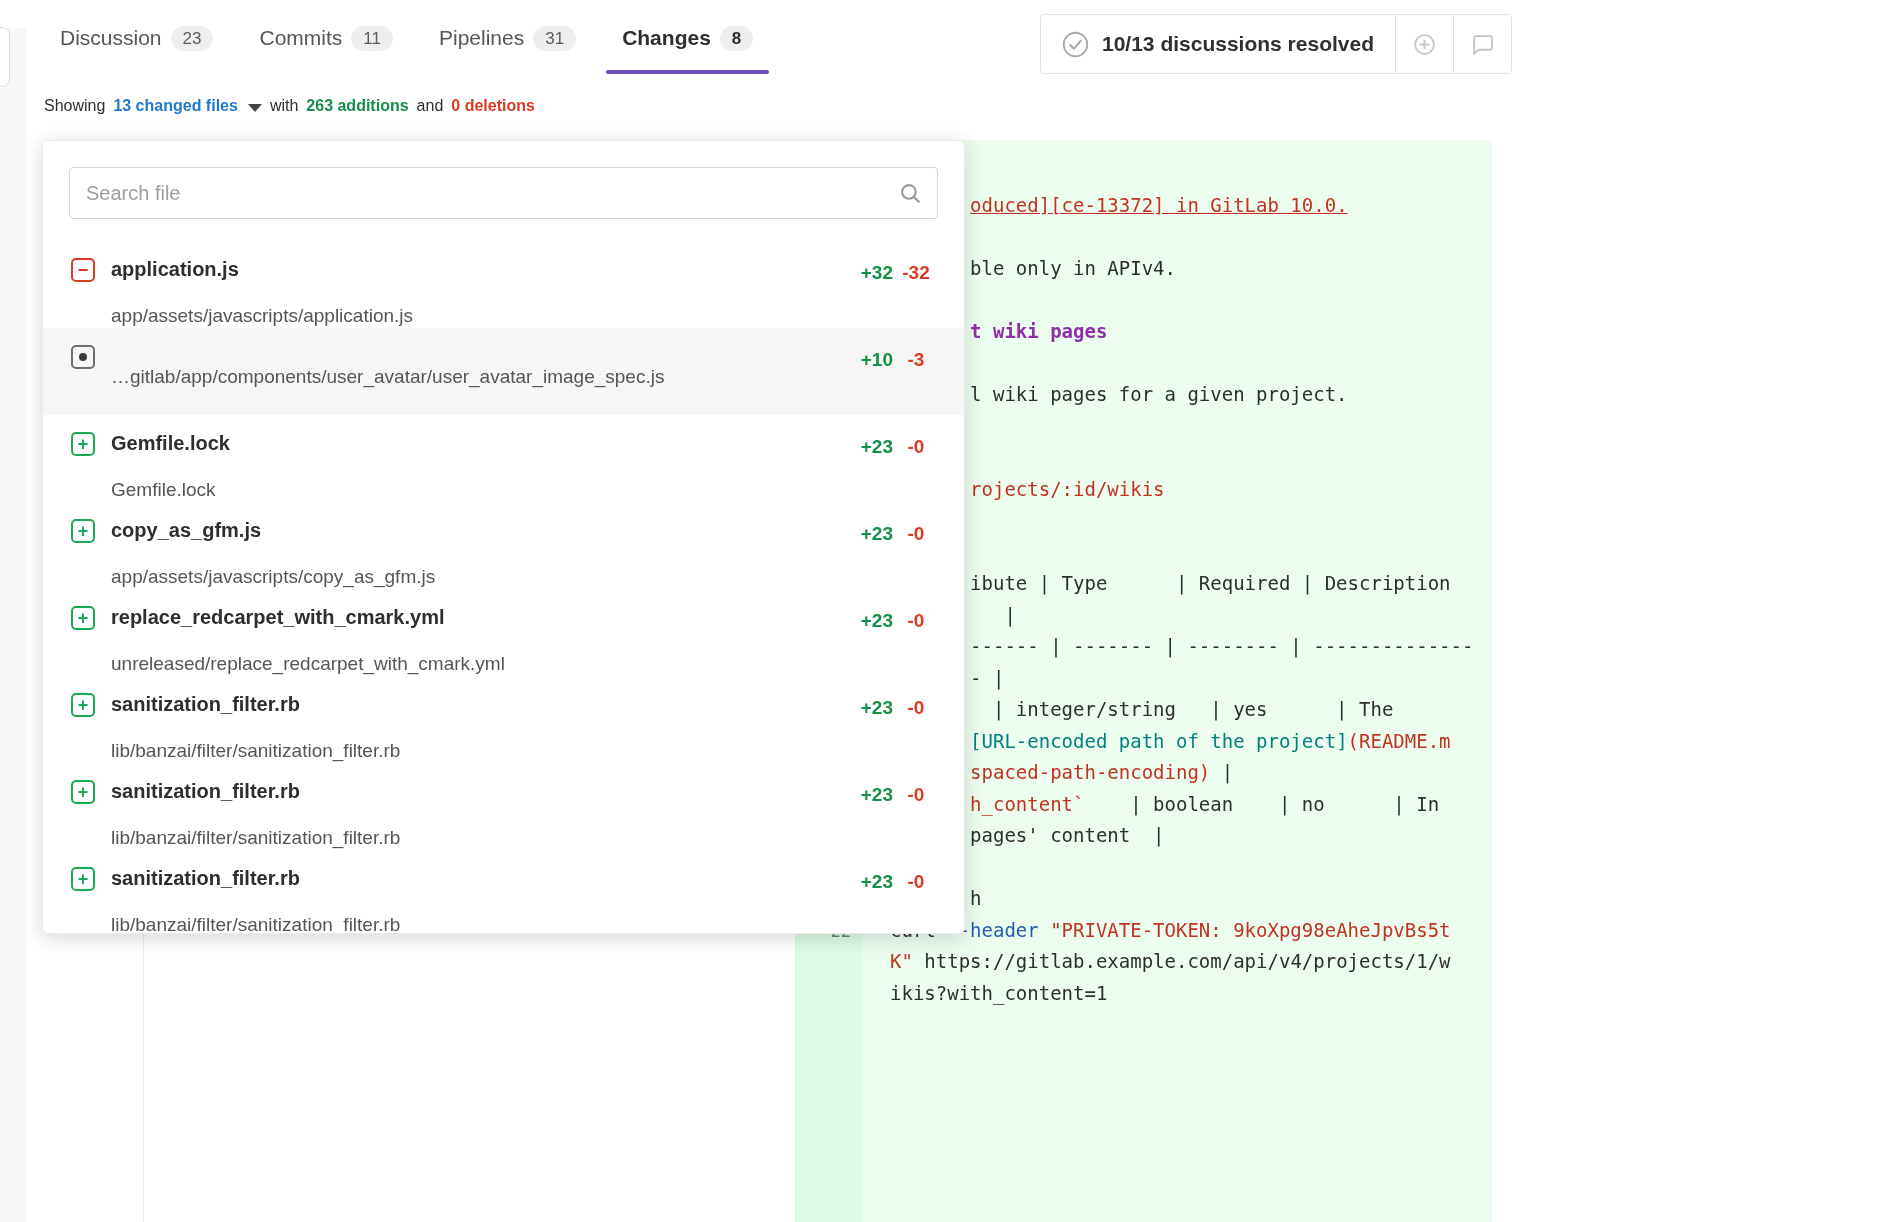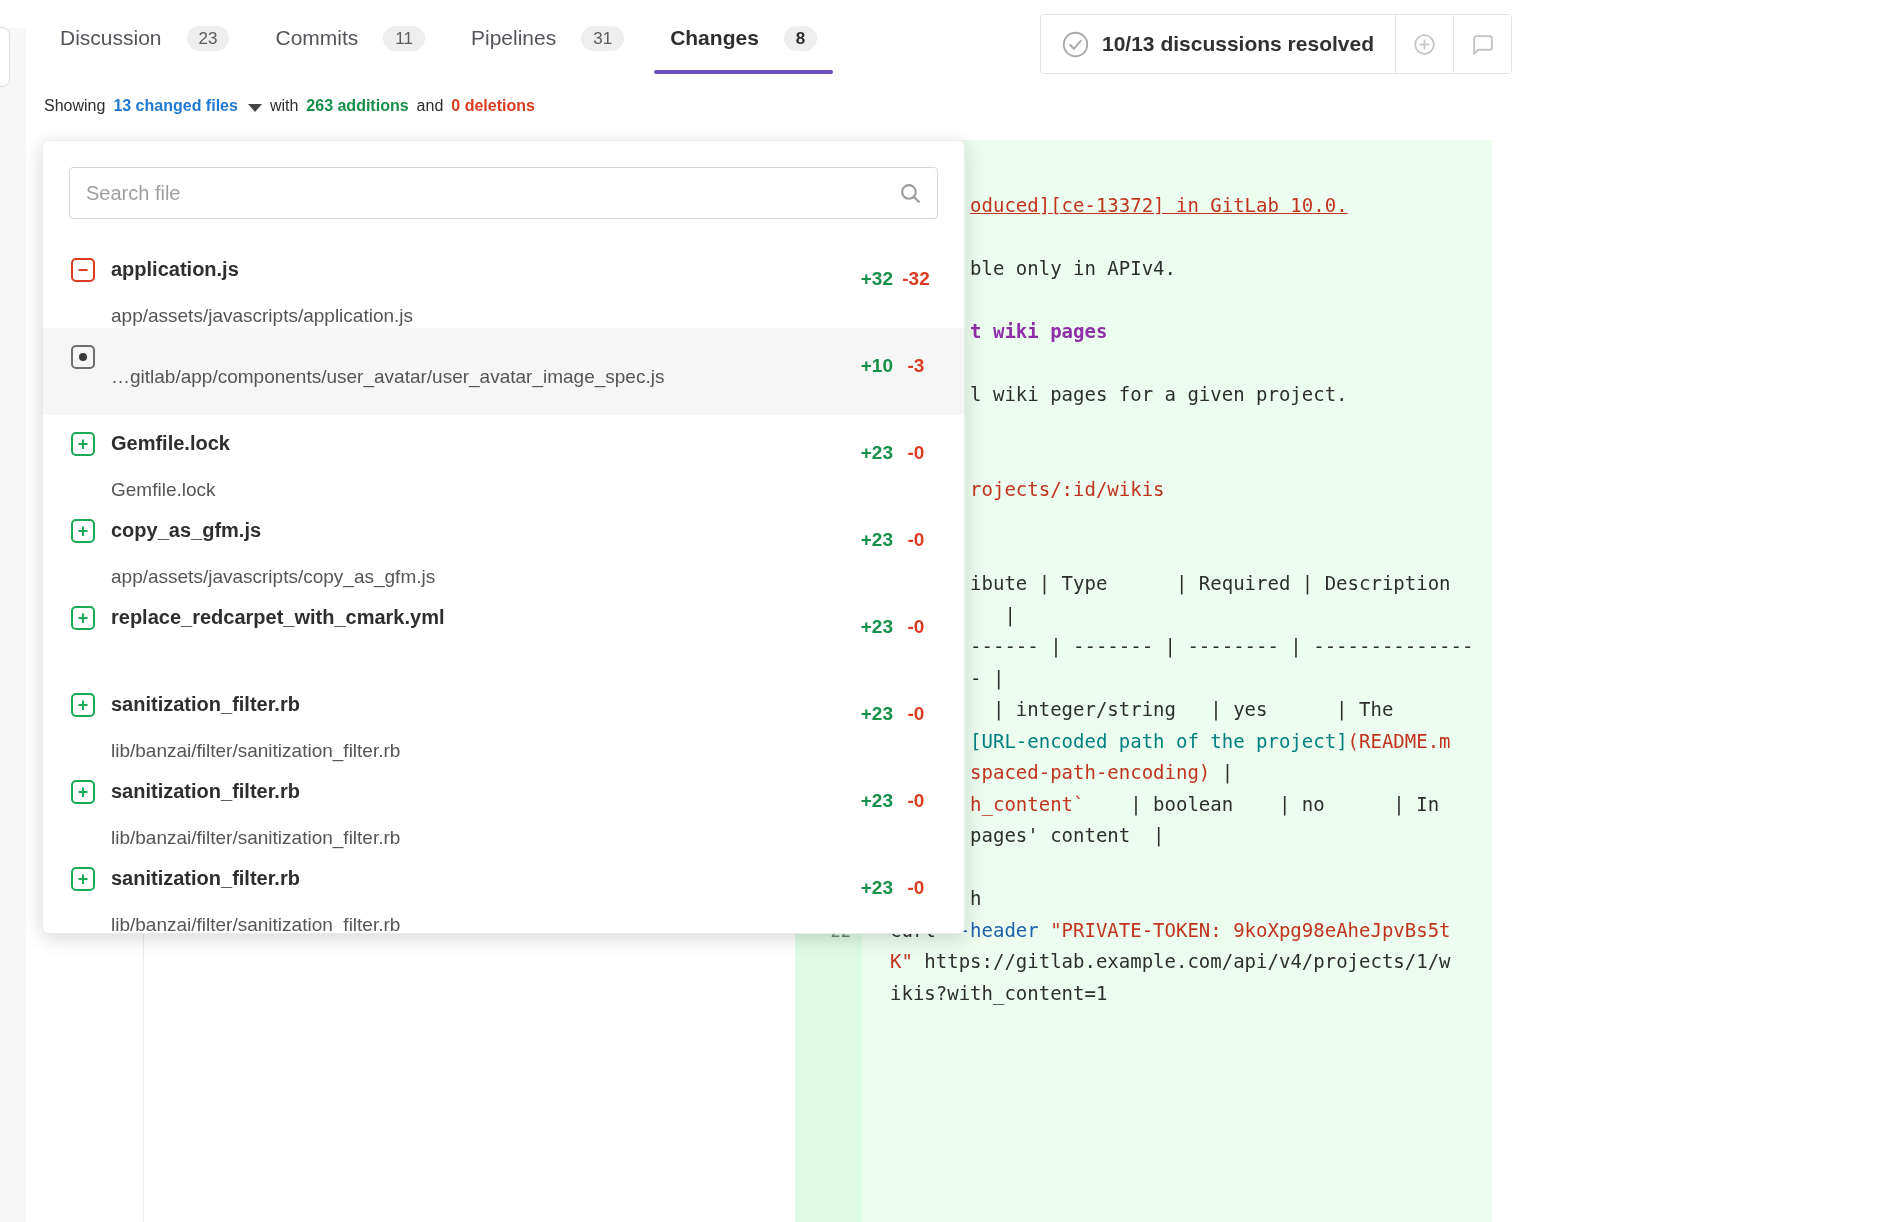--- a/index.html
+++ b/index.html
@@ -19,21 +19,21 @@
   html,body{background:#fff}
   body{font-family:"Liberation Sans",sans-serif;color:#2e2e2e;overflow:hidden}
   .page{position:relative;width:1900px;height:1222px;background:#fff;overflow:hidden}
 
   
   .left-strip{position:absolute;left:0;top:28px;width:26px;height:1194px;background:#f7f7f7;z-index:0}
   .left-pill{position:absolute;left:-16px;top:27px;width:26px;height:60px;background:#fff;border:1px solid #dcdcdc;border-radius:8px;z-index:1}
 
   
   .tabs{position:absolute;left:44px;top:0;height:76px;display:flex;gap:14px;z-index:10}
-  .tab{position:relative;display:flex;align-items:center;gap:25px;padding:0 16px;font-size:21px;color:#54565b;cursor:pointer;white-space:nowrap}
+  .tab{position:relative;display:flex;align-items:center;gap:9px;padding:0 16px;font-size:21px;color:#54565b;cursor:pointer;white-space:nowrap}
   .tab.active{font-weight:bold;color:#2e2e2e}
   .tab.active::after{content:"";position:absolute;left:0;right:0;bottom:2px;height:4px;background:var(--accent-purple);border-radius:2px}
   .tab-badge{background:#eeeeee;color:#5c5c5c;border-radius:13px;padding:4px 12px;font-size:17px;font-weight:normal;line-height:1}
   .tab.active .tab-badge{color:#2e2e2e;font-weight:bold}
 
   
   .actions-bar{position:absolute;left:1040px;top:14px;height:60px;display:flex;align-items:stretch;border:1px solid #e1e1e1;border-radius:4px;background:#fff;z-index:10}
   .resolved-section{display:flex;align-items:center;gap:13px;padding:0 21px;font-size:21px;font-weight:600;color:#303030;white-space:nowrap}
   .icon-btn{width:58px;border:none;border-left:1px solid #e1e1e1;background:#fff;display:flex;align-items:center;justify-content:center;cursor:pointer}
 
@@ -71,21 +71,21 @@
   .file-icon{flex:none;width:24px;height:24px;border:2px solid;border-radius:5px;margin:2px 16px 0 0;display:flex;align-items:center;justify-content:center}
   .icon-minus{border-color:var(--red);color:var(--red)}
   .icon-minus::before{content:"−";font-weight:bold;font-size:18px;line-height:1}
   .icon-plus{border-color:var(--icon-green);color:var(--icon-green)}
   .icon-plus::before{content:"+";font-weight:bold;font-size:18px;line-height:1}
   .icon-dot{border-color:#6e6e6e}
   .icon-dot::before{content:"";width:8px;height:8px;border-radius:50%;background:#3a3a3a}
   .file-main{flex:1;min-width:0}
   .file-name{font-size:20px;font-weight:bold;color:#2e2e2e;line-height:26px}
   .file-path{font-size:19px;color:#555;line-height:23px;margin-top:22px;white-space:nowrap;overflow:hidden;text-overflow:ellipsis}
-  .file-stats{display:flex;margin-top:12px;font-size:19px;font-weight:bold;flex:none}
+  .file-stats{display:flex;margin-top:6px;font-size:19px;font-weight:bold;flex:none}
   .stat-add{color:var(--green);width:56px;text-align:right}
   .stat-del{color:var(--red);width:46px;text-align:center}
 </style>
 </head>
 <body>
 
 <div class="page">
 
   <div class="left-strip"></div>
   <div class="left-pill"></div>
@@ -204,20 +204,21 @@
     <div class="file-stats">
       <span class="stat-add">+23</span>
       <span class="stat-del">-0</span>
     </div>
   </div>
 
   <div class="file-row">
     <span class="file-icon icon-plus"></span>
     <div class="file-main">
       <div class="file-name">replace_redcarpet_with_cmark.yml</div>
+      <div class="file-path">unreleased/replace_redcarpet_with_cmark.yml</div>
     </div>
     <div class="file-stats">
       <span class="stat-add">+23</span>
       <span class="stat-del">-0</span>
     </div>
   </div>
 
   <div class="file-row">
     <span class="file-icon icon-plus"></span>
     <div class="file-main">

